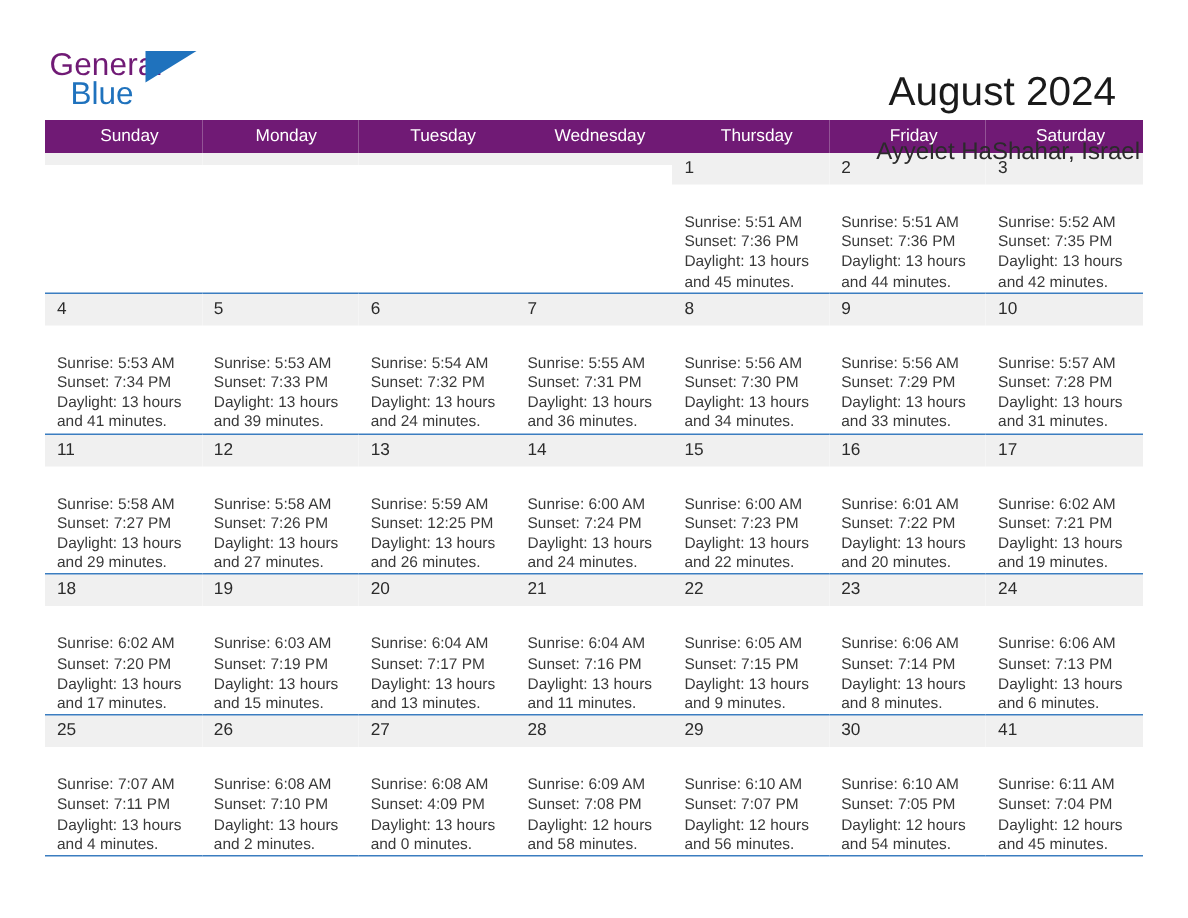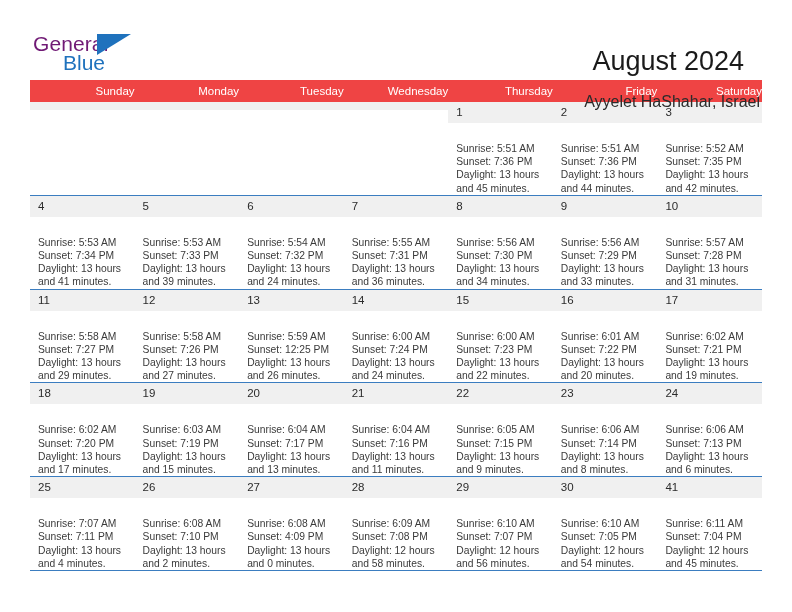--- a/index.html
+++ b/index.html
@@ -39,21 +39,21 @@
     position: absolute;
     left: 3px;
     top: 2px;
     font-size: 21px;
     letter-spacing: .1px;
     color: #701a75;
     font-family: Liberation Sans, sans-serif;
   }
   .brand-blue {
     position: absolute;
-    left: 33px;
+    left: 17px;
     top: 21px;
     font-size: 21px;
     color: #1f72bd;
     font-family: "Liberation Sans", sans-serif;
   }
   .brand-tri {
     position: absolute;
     left: 67px;
     top: 4px;
     width: 0;
@@ -79,25 +79,25 @@
     margin-top: 8px;
   }
   
   .calendar {
     margin-top: 10px;
     width: 732px;
     border-collapse: collapse;
     table-layout: fixed;
   }
   .calendar th {
-    background: #ef4444;
+    background: #701a75;
     color: #ffffff;
     font-size: 11.5px;
     font-weight: normal;
-    text-align: right;
+    text-align: center;
     padding: 5px 0 5px 8px;
     height: 19px;
     box-sizing: border-box;
   }
   .calendar td {
     vertical-align: top;
     padding: 0;
     border-bottom: 1px solid #3b7dc0;
     height: 90px;
     box-sizing: border-box;

